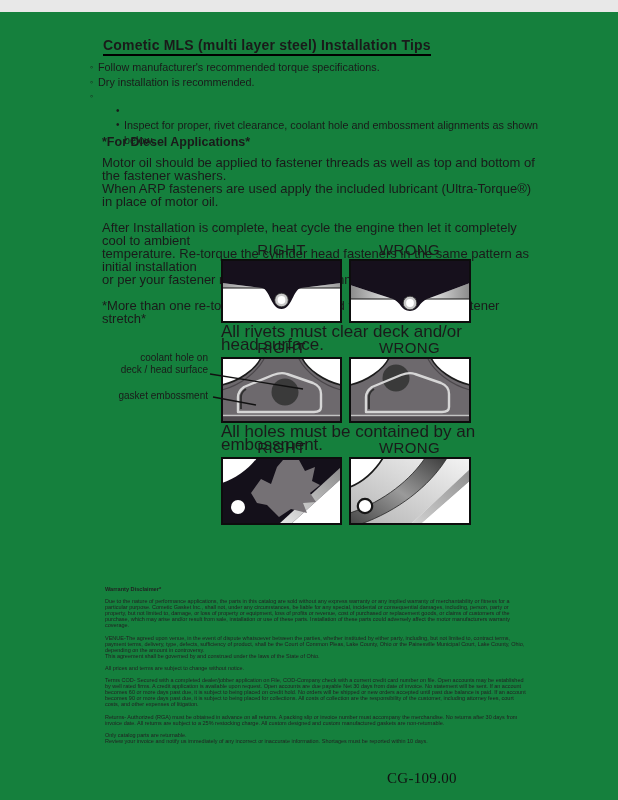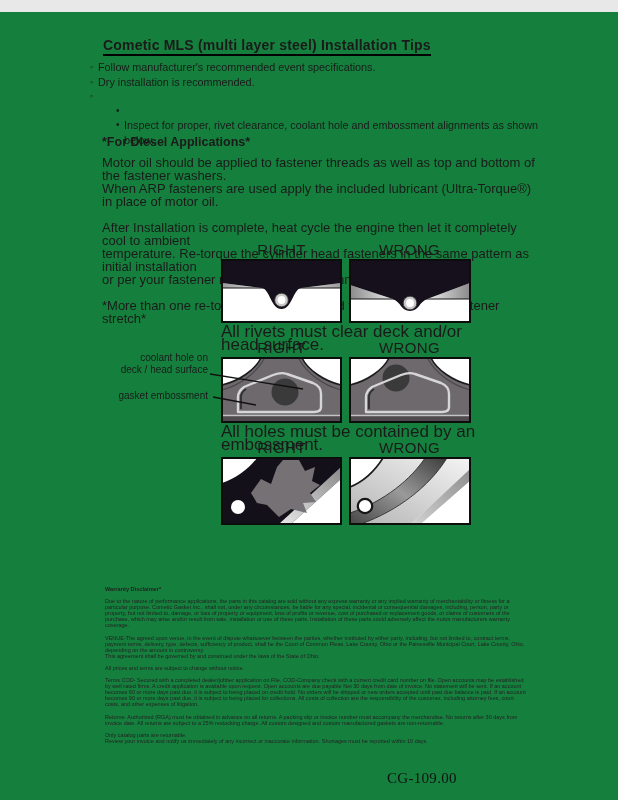--- a/index.html
+++ b/index.html
@@ -50,21 +50,21 @@
 </head>
 <body>
 
 <div class="sheet">
 
   <div class="title">Cometic MLS (multi layer steel) Installation Tips</div>
 
   <div class="tips">
     <div class="tip">
       <span class="marker">◦</span>
-      <span>Follow manufacturer's recommended event specifications.</span>
+      <span>Follow manufacturer's recommended torque specifications.</span>
     </div>
     <div class="tip">
       <span class="marker">◦</span>
       <span>Dry installation is recommended.</span>
     </div>
     <div class="tip">
       <span class="marker">◦</span>
     </div>
     <div class="tip sub">
       <span class="marker">•</span>

